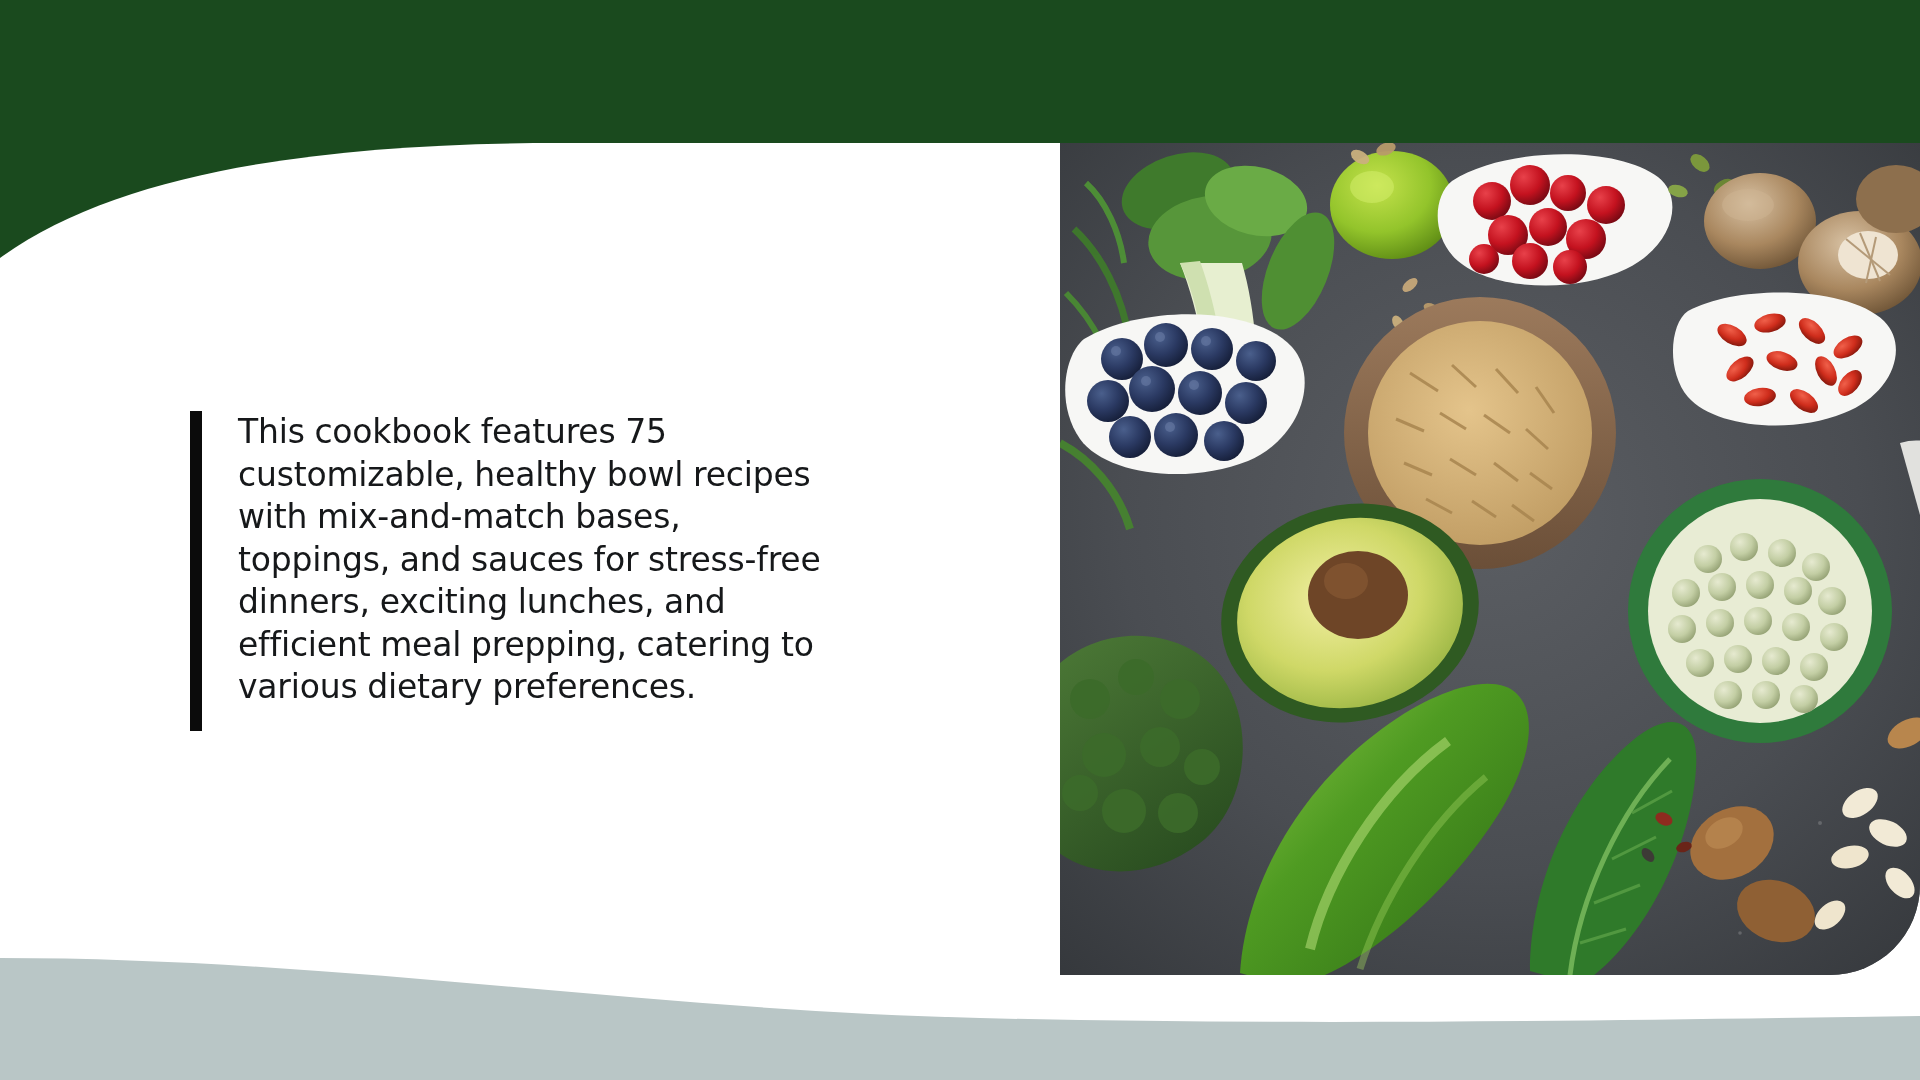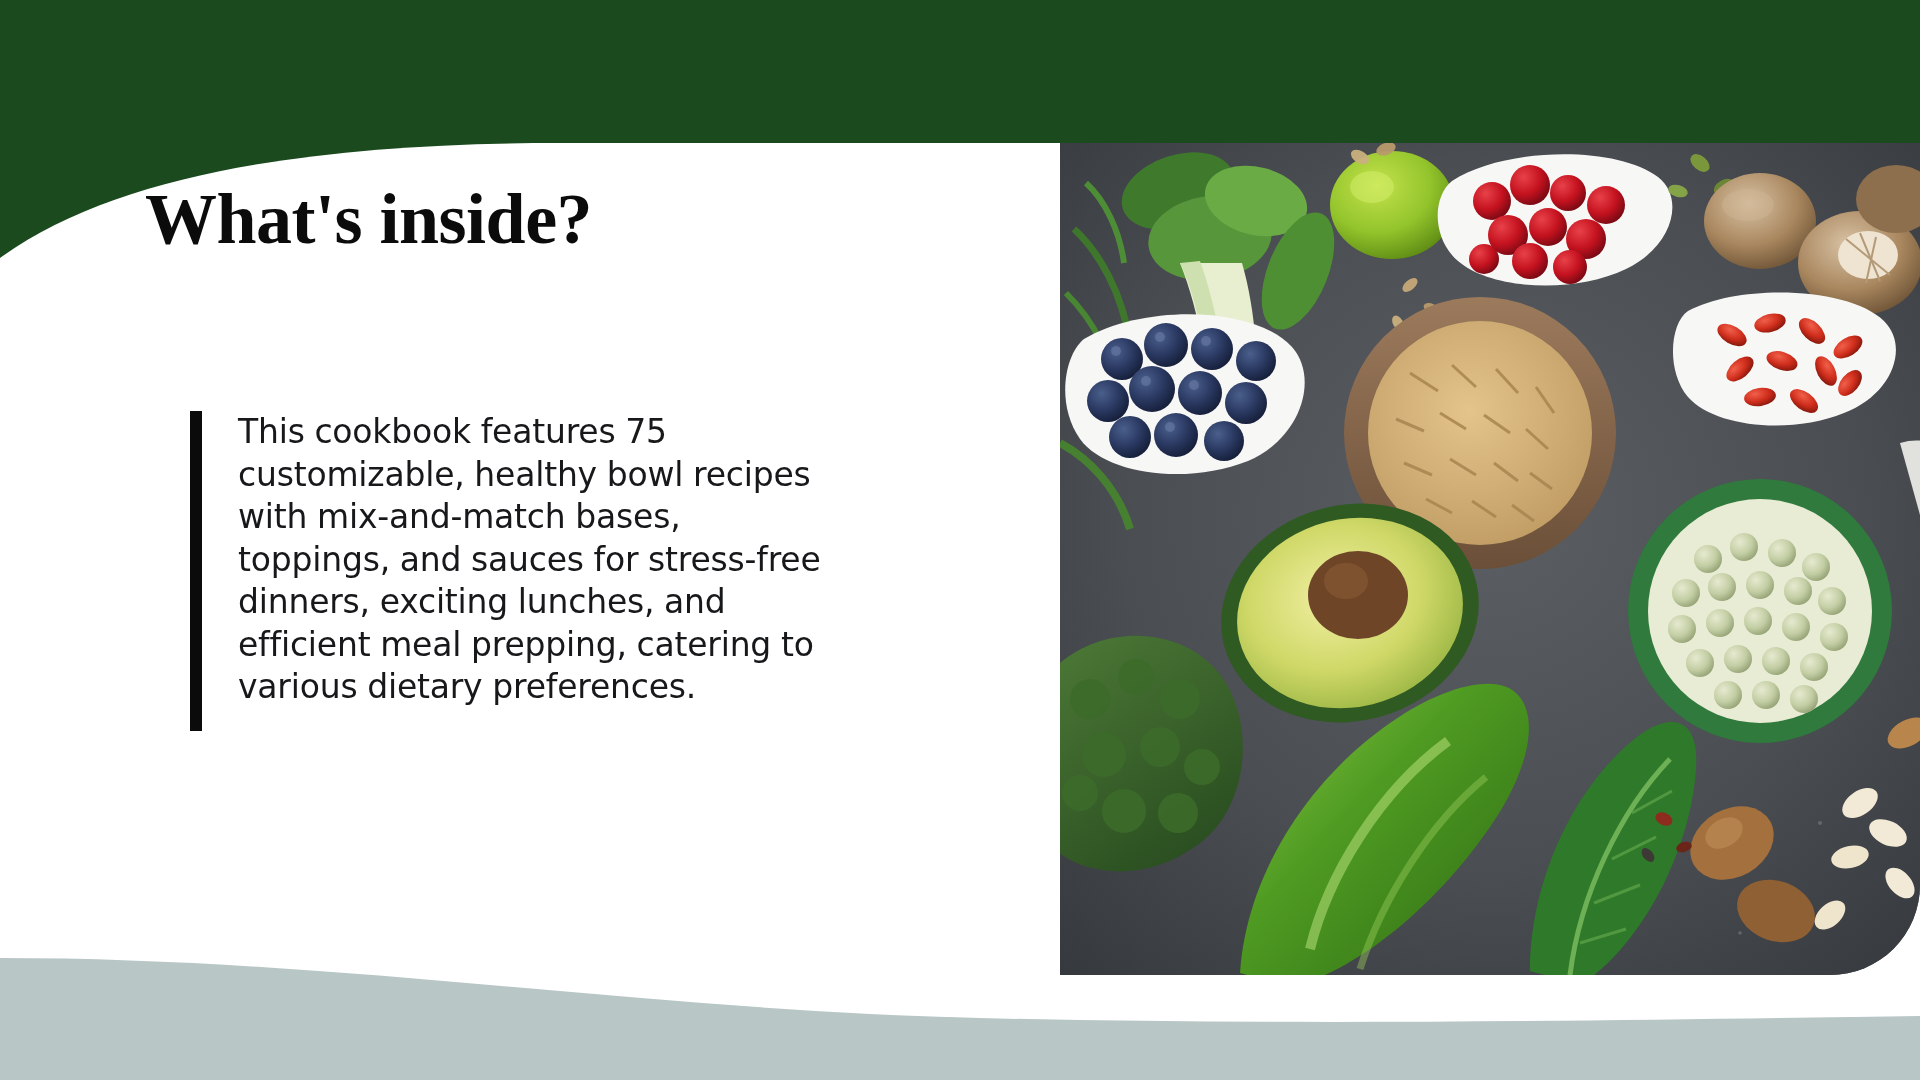--- a/index.html
+++ b/index.html
@@ -417,21 +417,20 @@
         </g>
 
         <g>
           <path d="M840,300 C880,288 900,320 896,360 L860,372 Z" fill="#f2f2ee" opacity="0.9"></path>
         </g>
       </svg>
     </div>
   </div>
 
   <div class="content">
-    <h1 class="headline">What's inside?</h1>
 
     <div class="body-block">
       <div class="accent-bar"></div>
       <p class="body-text">This cookbook features 75 customizable, healthy bowl recipes with mix-and-match bases, toppings, and sauces for stress-free dinners, exciting lunches, and efficient meal prepping, catering to various dietary preferences.</p>
     </div>
   </div>
 
 </div>
 
 </body></html>

